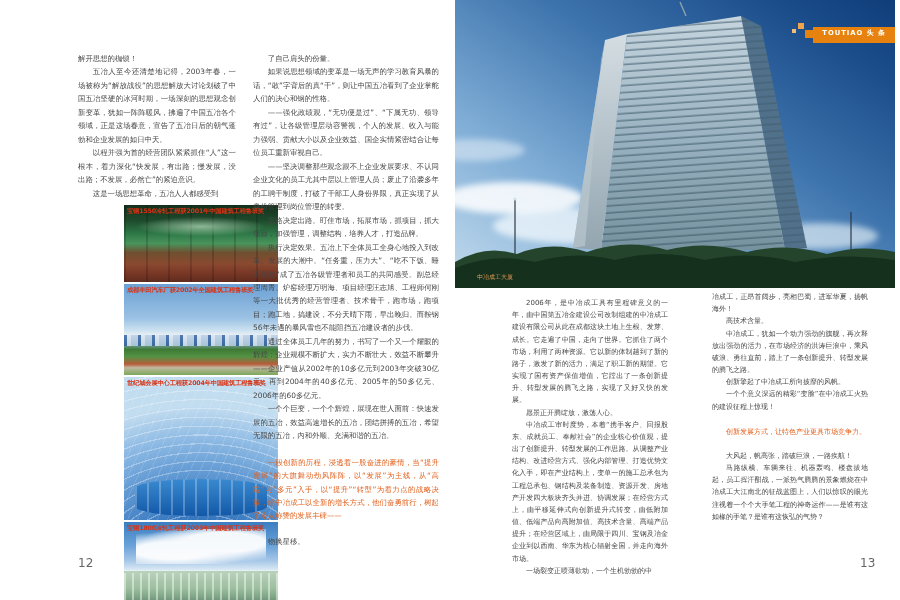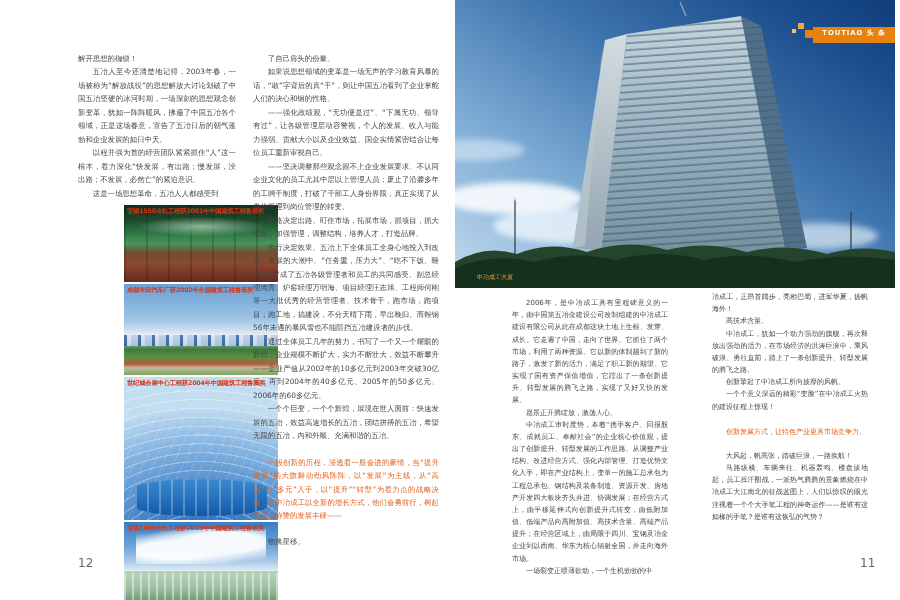--- a/index.html
+++ b/index.html
@@ -171,15 +171,15 @@
     <p class="no-indent">冶成工，正昂首阔步，亮相巴蜀，进军华夏，扬帆海外！</p>
     <p>高技术含量。</p>
     <p>中冶成工，犹如一个动力强劲的旗舰，再次释放出强劲的活力，在市场经济的洪涛巨浪中，乘风破浪、勇往直前，踏上了一条创新提升、转型发展的腾飞之路。</p>
     <p>创新擎起了中冶成工所向披靡的风帆。</p>
     <p>一个个意义深远的精彩“变脸”在中冶成工火热的建设征程上惊现！</p>
     <p class="hl">创新发展方式，让特色产业更具市场竞争力。</p>
     <p>大风起，帆高张，踏破巨浪，一路疾航！</p>
     <p>马路纵横、车辆来往、机器轰鸣、楼盘拔地起，员工挥汗酣战，一派热气腾腾的景象燃烧在中冶成工大江南北的征战蓝图上，人们以惊叹的眼光注视着一个个大手笔工程的神奇运作——是谁有这如椽的手笔？是谁有这恢弘的气势？</p>
   </div>
 
-  <div class="abs page-number pn-right">11</div>
+  <div class="abs page-number pn-right">13</div>
 
 </div>
 
 </body></html>

